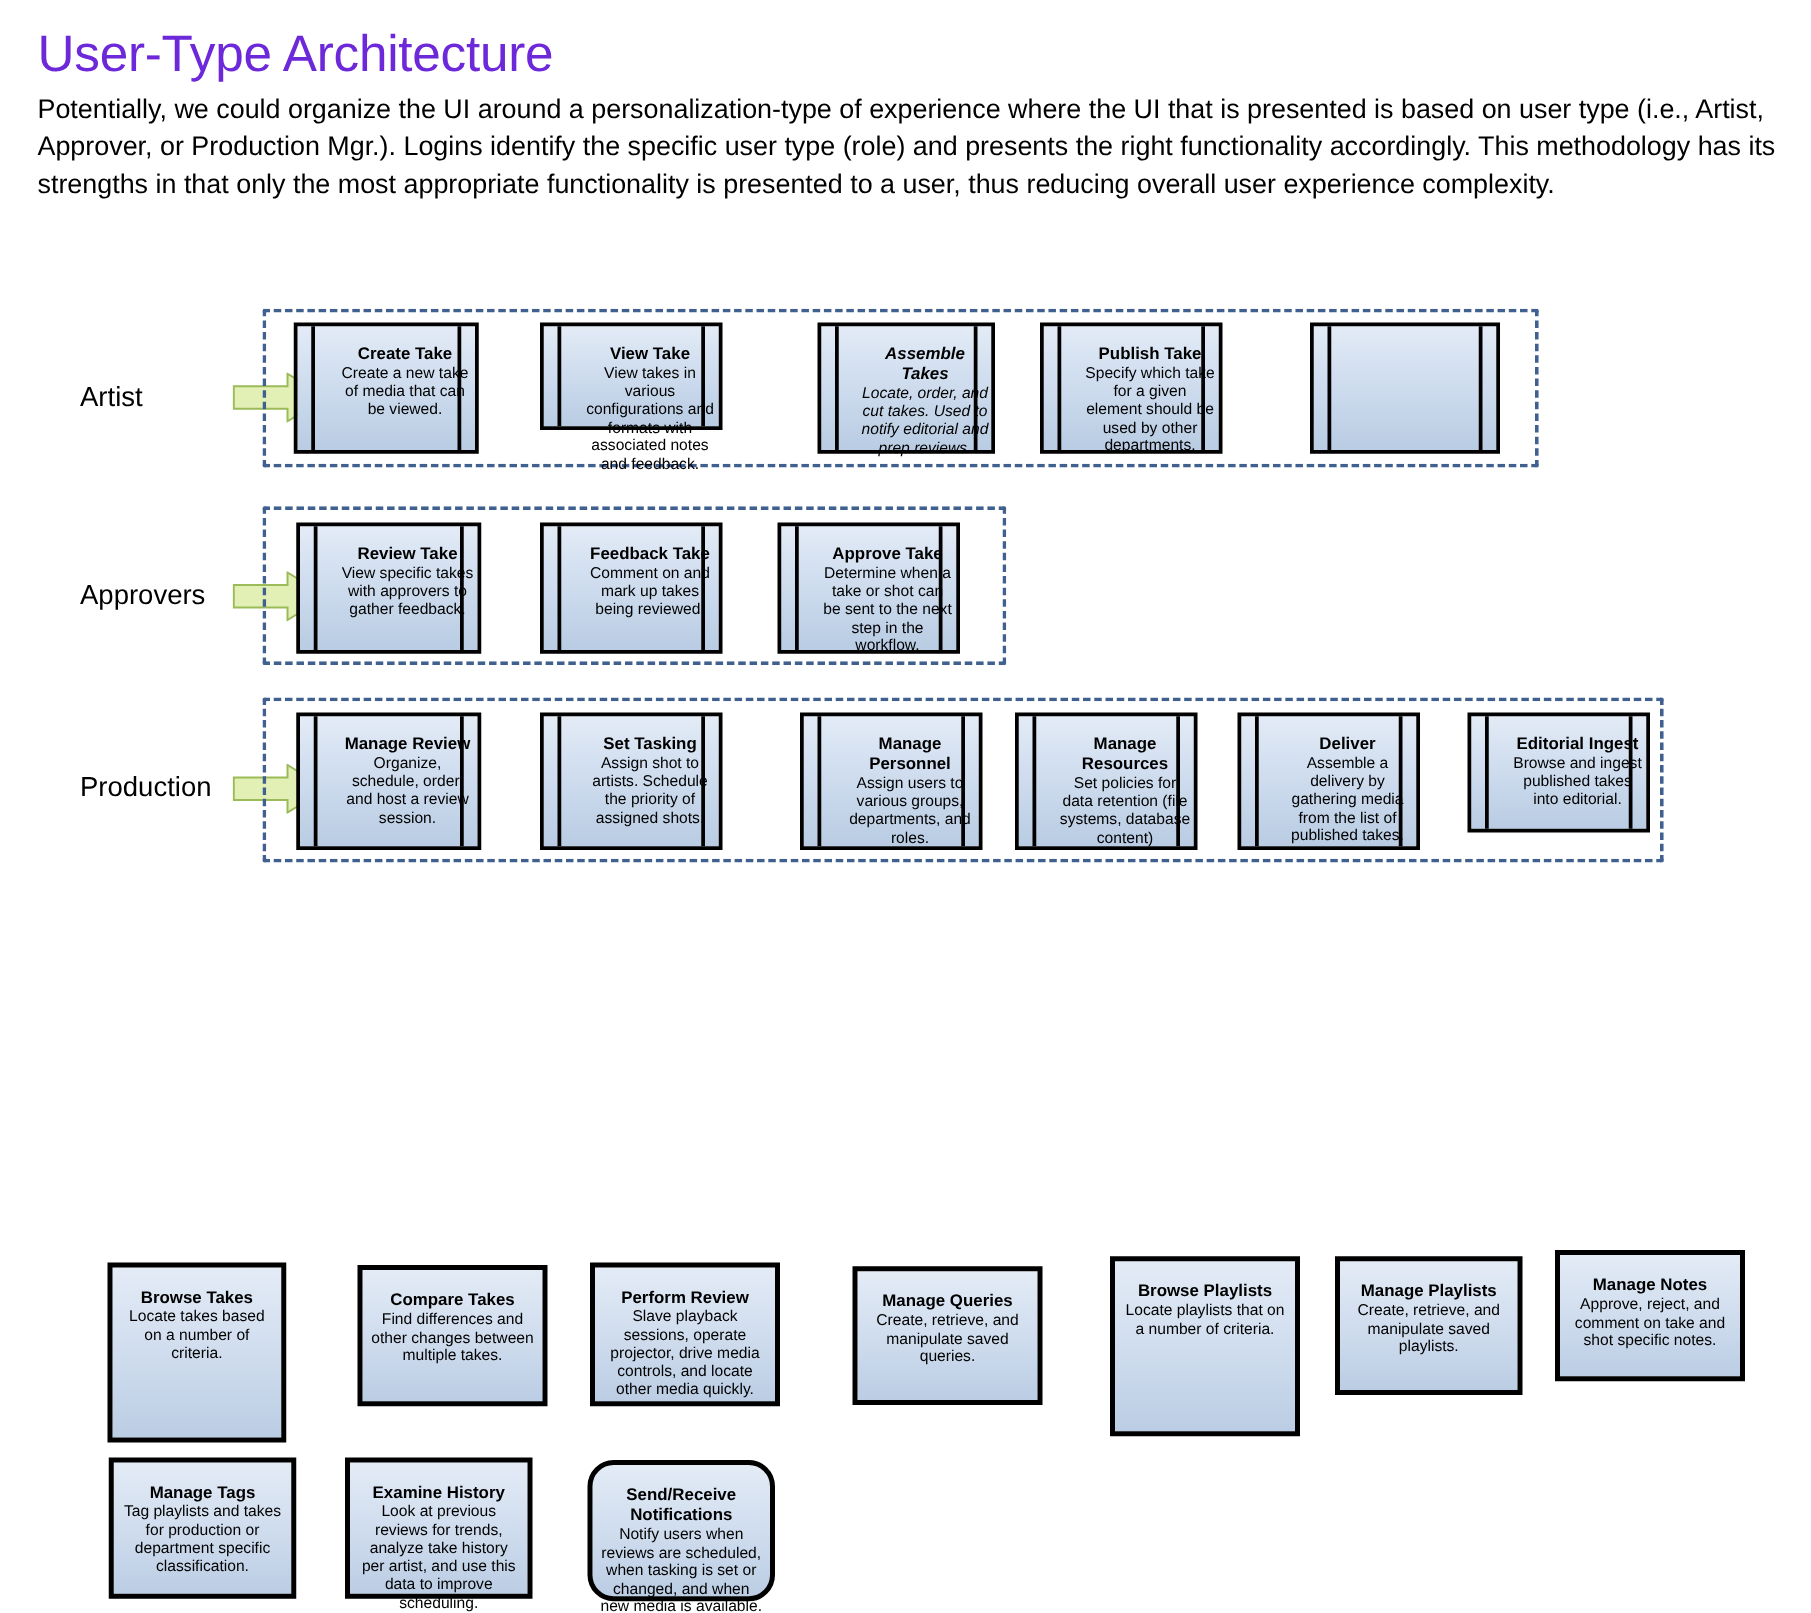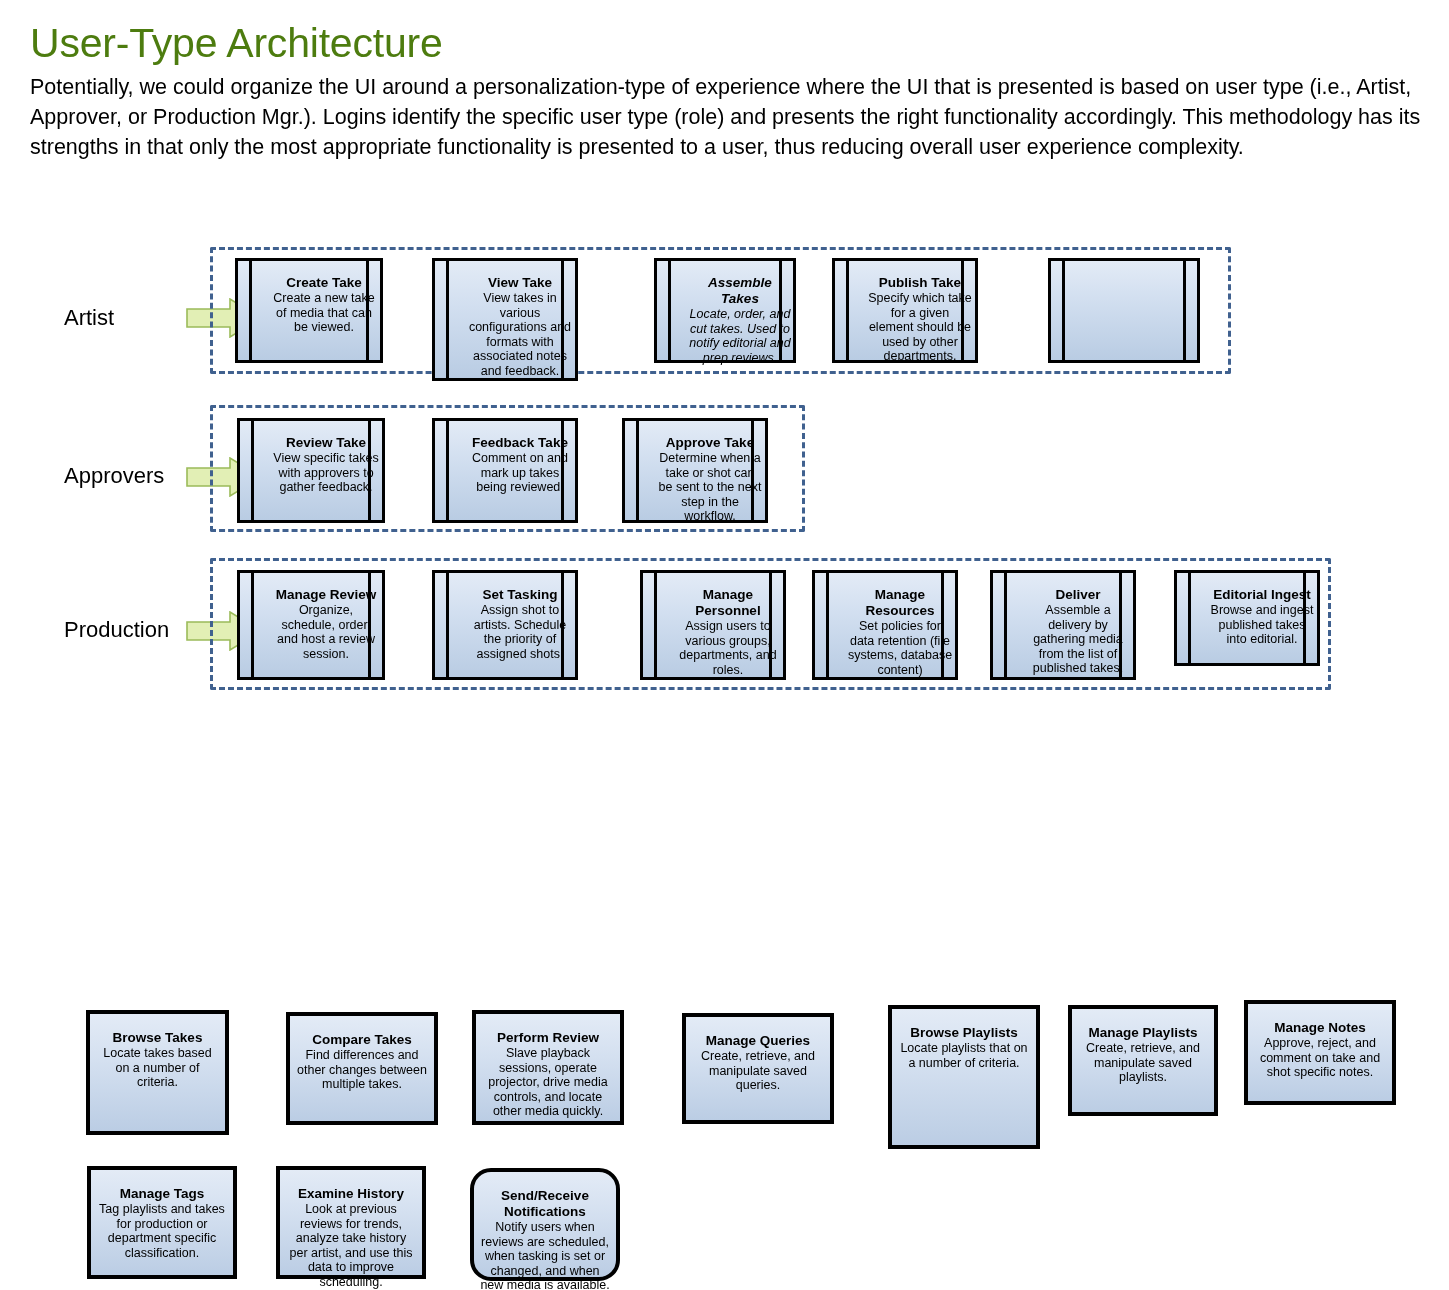--- a/index.html
+++ b/index.html
@@ -22,21 +22,21 @@
     left: 30px;
     top: 18px;
     width: 1400px;
   }
   #page-title {
     font-size: 41px;
     font-weight: 400;
     line-height: 50px;
     letter-spacing: -0.2px;
     margin: 0 0 4px 0;
-    color: #4d7c0f;
+    color: #6d28d9;
   }
   #intro-paragraph {
     font-size: 21.5px;
     line-height: 30px;
     margin: 0;
     color: #000;
     width: 1395px;
   }
   .role-label {
     position: absolute;
@@ -142,21 +142,21 @@
 
 <div class="proc top-align" style="left:235px; top:258px; width:148px; height:105px;">
   <span class="bar-l"></span>
   <span class="bar-r"></span>
   <span class="proc-text">
     <span class="proc-title">Create Take</span>
     <span class="proc-desc">Create a new take of media that can be viewed.</span>
   </span>
 </div>
 
-<div class="proc top-align" style="left:432px; top:258px; width:146px; height:123px;">
+<div class="proc top-align" style="left:432px; top:258px; width:146px; height:86px;">
   <span class="bar-l"></span>
   <span class="bar-r"></span>
   <span class="proc-text">
     <span class="proc-title">View Take</span>
     <span class="proc-desc">View takes in various configurations and formats with associated notes and feedback.</span>
   </span>
 </div>
 
 <div class="proc top-align" style="left:654px; top:258px; width:142px; height:105px;font-style:italic;">
   <span class="bar-l"></span>
@@ -271,21 +271,21 @@
 
 <div class="proc top-align" style="left:1174px; top:570px; width:146px; height:96px;">
   <span class="bar-l"></span>
   <span class="bar-r"></span>
   <span class="proc-text">
     <span class="proc-title">Editorial Ingest</span>
     <span class="proc-desc">Browse and ingest published takes into editorial.</span>
   </span>
 </div>
 
-<div class="card" style="left:86px; top:1010px; width:143px; height:125px;">
+<div class="card" style="left:86px; top:1010px; width:143px; height:144px;">
   <span class="proc-text">
     <span class="proc-title">Browse Takes</span>
     <span class="proc-desc">Locate takes based on a number of criteria.</span>
   </span>
 </div>
 
 <div class="card" style="left:286px; top:1012px; width:152px; height:113px;">
   <span class="proc-text">
     <span class="proc-title">Compare Takes</span>
     <span class="proc-desc">Find differences and other changes between multiple takes.</span>

